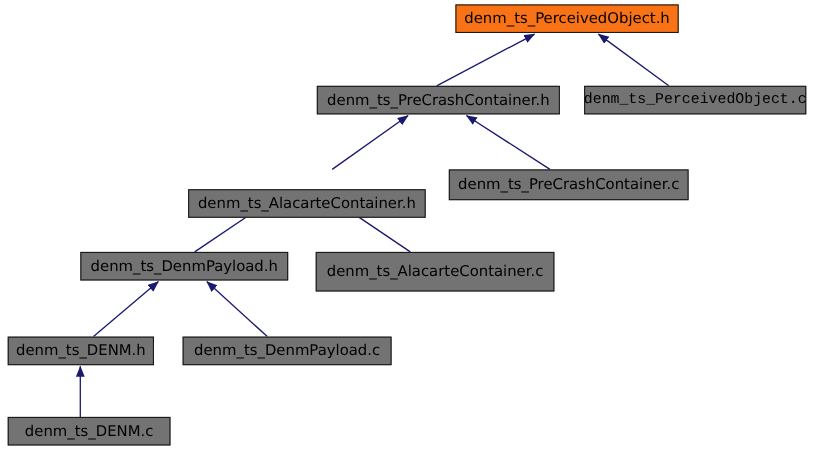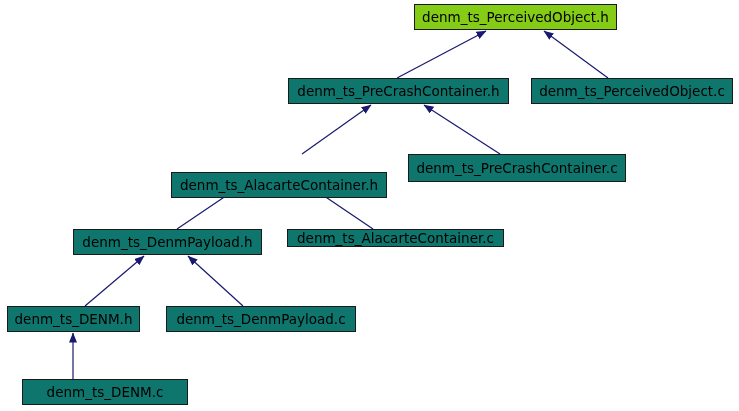--- a/index.html
+++ b/index.html
@@ -19,31 +19,31 @@
     position: absolute;
     left: 0;
     top: 0;
     width: 739px;
     height: 411px;
   }
   .node {
     position: absolute;
     box-sizing: border-box;
     border: 1px solid #1a1a1a;
-    background: #0f766e;
+    background: #737373;
     color: #000000;
     font-size: 13.5px;
     display: flex;
     align-items: center;
     justify-content: center;
     white-space: nowrap;
     cursor: pointer;
   }
   .node.highlighted {
-    background: #84cc16;
+    background: #f97316;
     border-width: 1.5px;
   }
 </style>
 </head>
 <body>
 
 <div class="graph">
   <svg class="edge-layer" id="edge-layer" width="739" height="411" viewBox="0 0 739 411" xmlns="http://www.w3.org/2000/svg">
     <defs>
       <marker id="arrowhead" markerUnits="userSpaceOnUse" markerWidth="12" markerHeight="10" refX="9.5" refY="4" orient="auto">
@@ -60,38 +60,38 @@
       <line x1="243" y1="306" x2="188" y2="256" stroke="#191970" stroke-width="1.2" marker-end="url(#arrowhead)"></line>
       <line x1="73" y1="379" x2="73" y2="333" stroke="#191970" stroke-width="1.2" marker-end="url(#arrowhead)"></line>
     </svg>
   <div id="node-layer">
       <div class="node highlighted" style="left: 414px; top: 4px; width: 203px; height: 26px;">
         <span>denm_ts_PerceivedObject.h</span>
       </div>
       <div class="node" style="left: 288px; top: 78px; width: 221px; height: 26px;">
         <span>denm_ts_PreCrashContainer.h</span>
       </div>
-      <div class="node" style="left: 531px; top: 78px; width: 202px; height: 26px;">
+      <div class="node" style="left: 531px; top: 78px; width: 202px; height: 26px; font-family: Liberation Mono, monospace;">
         <span>denm_ts_PerceivedObject.c</span>
       </div>
       <div class="node" style="left: 171px; top: 172px; width: 216px; height: 26px;">
         <span>denm_ts_AlacarteContainer.h</span>
       </div>
       <div class="node" style="left: 408px; top: 154px; width: 218px; height: 28px;">
         <span>denm_ts_PreCrashContainer.c</span>
       </div>
       <div class="node" style="left: 73px; top: 229px; width: 189px; height: 26px;">
         <span>denm_ts_DenmPayload.h</span>
       </div>
-      <div class="node" style="left: 287px; top: 229px; width: 217px; height: 18px;">
+      <div class="node" style="left: 287px; top: 229px; width: 217px; height: 36px;">
         <span>denm_ts_AlacarteContainer.c</span>
       </div>
       <div class="node" style="left: 7px; top: 306px; width: 133px; height: 26px;">
         <span>denm_ts_DENM.h</span>
       </div>
       <div class="node" style="left: 166px; top: 306px; width: 190px; height: 26px; align-items: center;">
         <span>denm_ts_DenmPayload.c</span>
       </div>
-      <div class="node" style="left: 22px; top: 379px; width: 166px; height: 26px;">
+      <div class="node" style="left: 7px; top: 379px; width: 148px; height: 26px;">
         <span>denm_ts_DENM.c</span>
       </div>
     </div>
 </div>
 
 </body></html>

